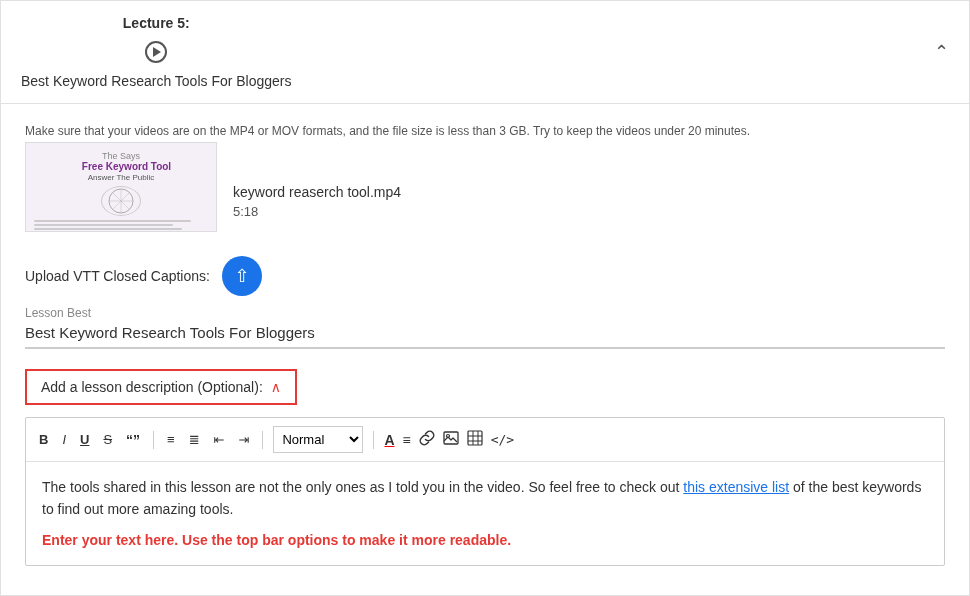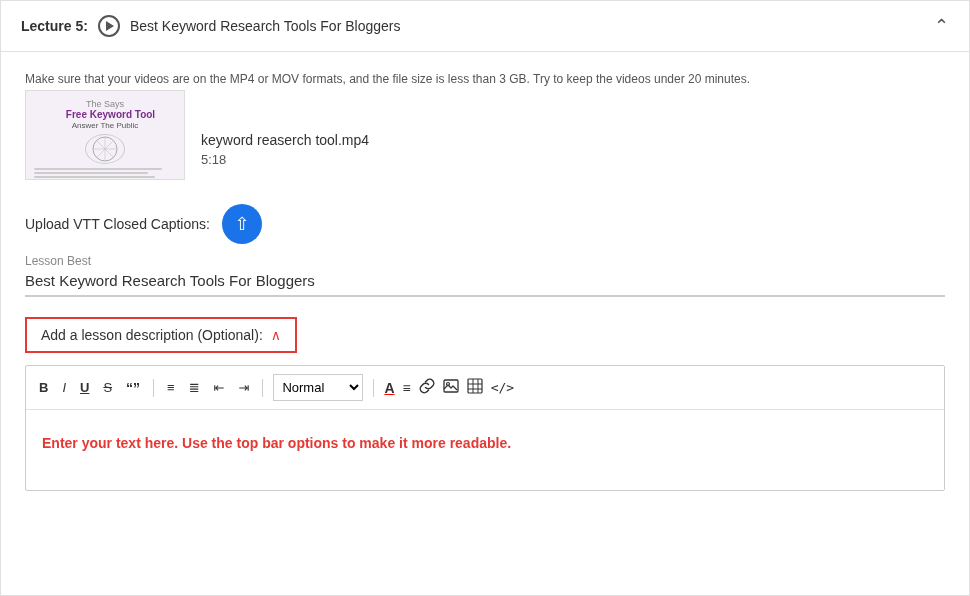--- a/index.html
+++ b/index.html
@@ -20,20 +20,21 @@
       display: flex;
       align-items: center;
       justify-content: space-between;
       padding: 14px 20px;
       border-bottom: 1px solid #e0e0e0;
     }
     .lecture-header-left {
       display: flex;
       align-items: center;
       gap: 10px;
+      flex-direction: column;
     }
     .lecture-label {
       font-weight: bold;
       font-size: 14px;
     }
     .play-icon {
       width: 22px;
       height: 22px;
       border: 2px solid #555;
       border-radius: 50%;
@@ -66,21 +67,21 @@
       color: #555;
       margin-bottom: 4px;
     }
     .video-row {
       display: flex;
       align-items: flex-start;
       gap: 16px;
       margin-bottom: 24px;
     }
     .video-thumbnail {
-      width: 160px;
+      width: 192px;
       height: 90px;
       background: #f5f0f8;
       border: 1px solid #ddd;
       flex-shrink: 0;
       display: flex;
       flex-direction: column;
       align-items: center;
       justify-content: flex-start;
       padding: 8px;
       overflow: hidden;
@@ -377,17 +378,20 @@
             <line x1="1" y1="6" x2="15" y2="6" stroke="#333" stroke-width="1"></line>
             <line x1="1" y1="11" x2="15" y2="11" stroke="#333" stroke-width="1"></line>
             <line x1="6" y1="1" x2="6" y2="15" stroke="#333" stroke-width="1"></line>
             <line x1="11" y1="1" x2="11" y2="15" stroke="#333" stroke-width="1"></line>
           </svg>
         </span>
         <span class="toolbar-icon" style="font-size:13px; font-family:monospace;">&lt;/&gt;</span>
       </div>
 
       <div class="editor-body">
+        <div>
+          <span>The tools shared in this lesson are not the only ones as I told you in the video. So feel free to check out </span><a href="#">this extensive list</a><span> of the best keywords to find out more amazing tools.</span>
+        </div>
         <div class="editor-hint">Enter your text here. Use the top bar options to make it more readable.</div>
       </div>
     </div>
   </div>
 </div>
 
 </body></html>

